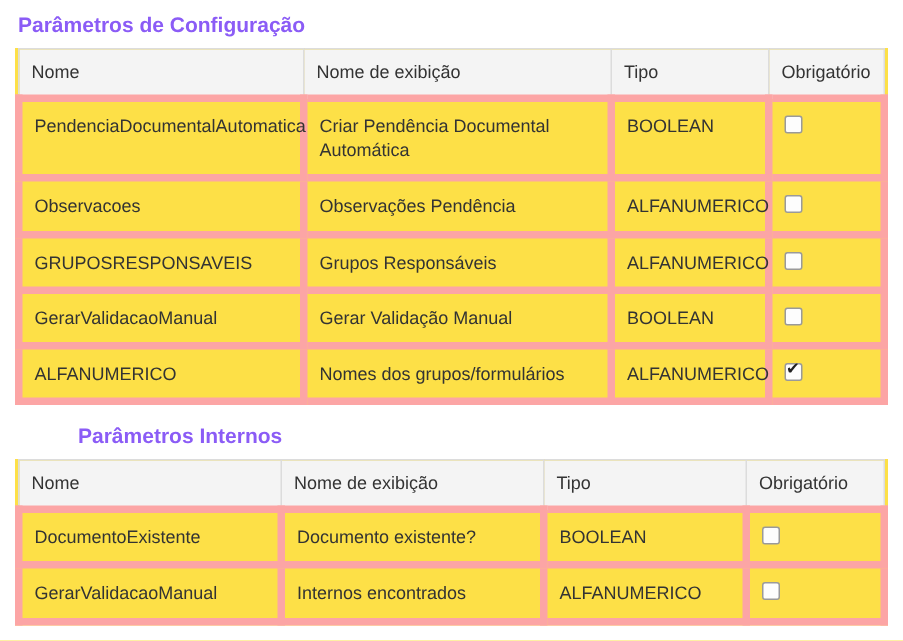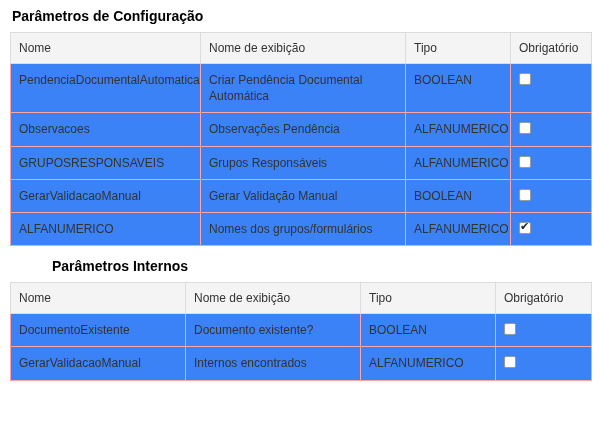--- a/index.html
+++ b/index.html
@@ -16,47 +16,47 @@
     overflow: hidden;
   }
   .page {
     padding: 6px 10px 0 10px;
     box-sizing: border-box;
     width: 602px;
   }
   .section-title {
     font-size: 14px;
     font-weight: bold;
-    color: #000000;
+    color: #8b5cf6;
     margin: 2px 0 8px 2px;
   }
   .section-title.second {
     margin-top: 12px;
     padding-left: 40px;
   }
   table.params {
     border-collapse: collapse;
     width: 100%;
     table-layout: fixed;
     border: 1px solid #dcdcdc;
-    background: #3b82f6;
+    background: #fde047;
   }
   table.params th {
     background: #f4f4f4;
     font-weight: normal;
     text-align: left;
     color: #333333;
     font-size: 12px;
     padding: 8px 8px;
     border: 1px solid #dcdcdc;
     vertical-align: middle;
   }
   table.params td {
     padding: 8px 8px;
-    border: 1px solid #fca5a5;
+    border: 5px solid #fca5a5;
     font-size: 12px;
     color: #333333;
     vertical-align: top;
     line-height: 1.35;
   }
   .cfg-col-1 { width: 190px; }
   .cfg-col-2 { width: 205px; }
   .cfg-col-3 { width: 105px; }
   .cfg-col-4 { width: auto; }
 

